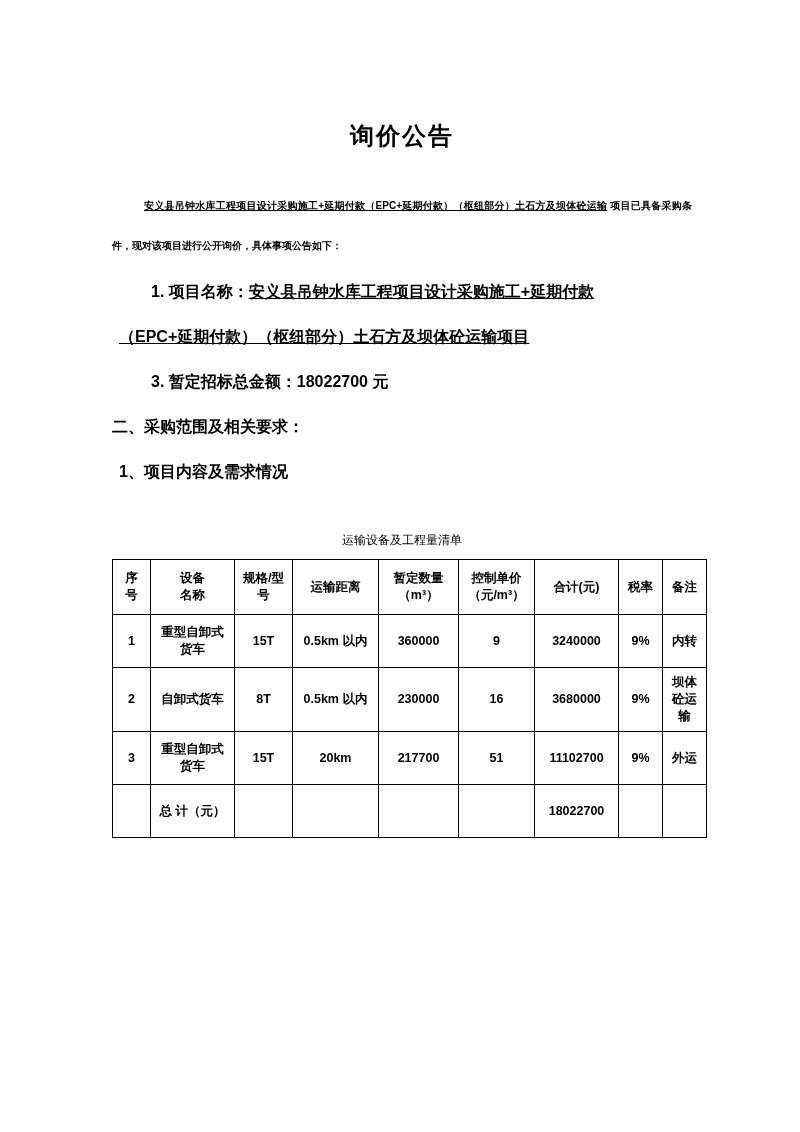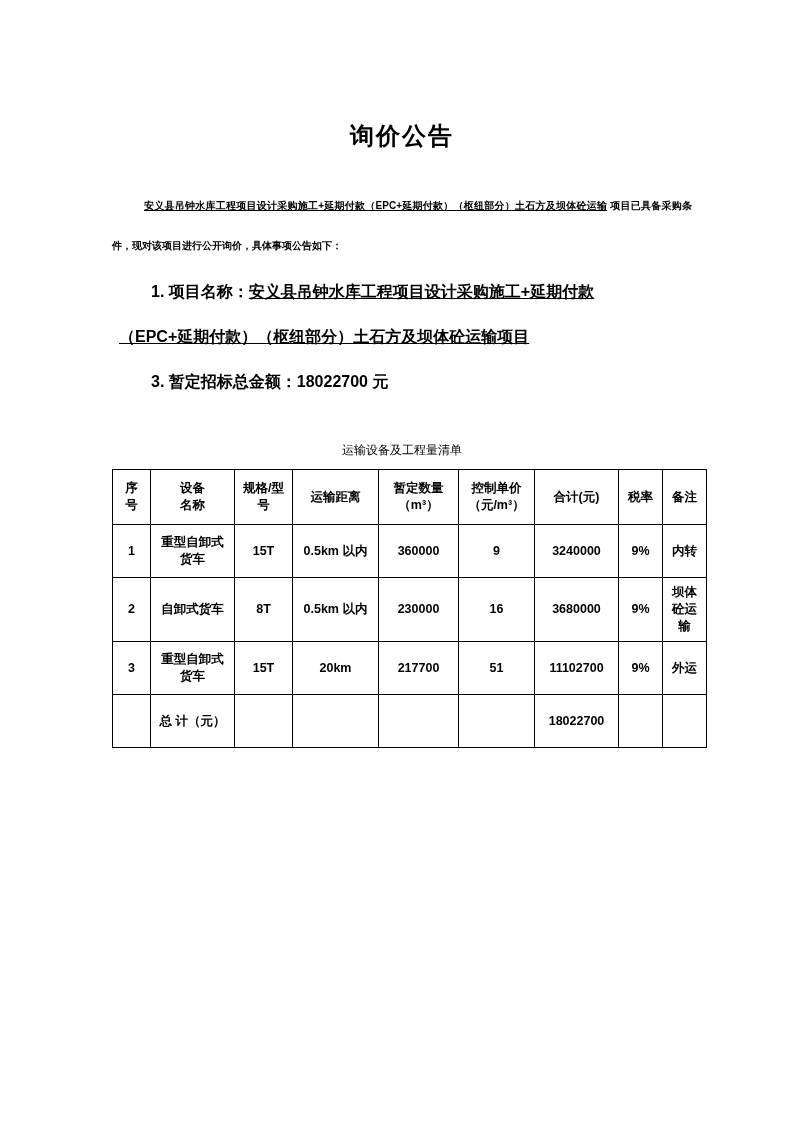--- a/index.html
+++ b/index.html
@@ -131,20 +131,22 @@
     <h1 class="doc-title">询价公告</h1>
 
     <p class="para"><span class="uline">安义县吊钟水库工程项目设计采购施工+延期付款（EPC+延期付款）（枢纽部分）土石方及坝体砼运输</span><span> 项目已具备采购条件，现对该项目进行公开询价，具体事项公告如下：</span></p>
 
 
     <p class="sub indent1"><span>1. 项目名称：</span><span class="uline">安义县吊钟水库工程项目设计采购施工+延期付款</span></p>
     <p class="sub"><span class="uline">（EPC+延期付款）（枢纽部分）土石方及坝体砼运输项目</span></p>
 
     <p class="sub indent1">3. 暂定招标总金额：18022700 元</p>
 
+    <p class="heading">二、采购范围及相关要求：</p>
+    <p class="sub">1、项目内容及需求情况</p>
 
     <div class="spacer-md"></div>
 
     <p class="table-title">运输设备及工程量清单</p>
 
     <table class="qty">
       <colgroup>
         <col class="col-no">
           <col class="col-name">
           <col class="col-spec">

